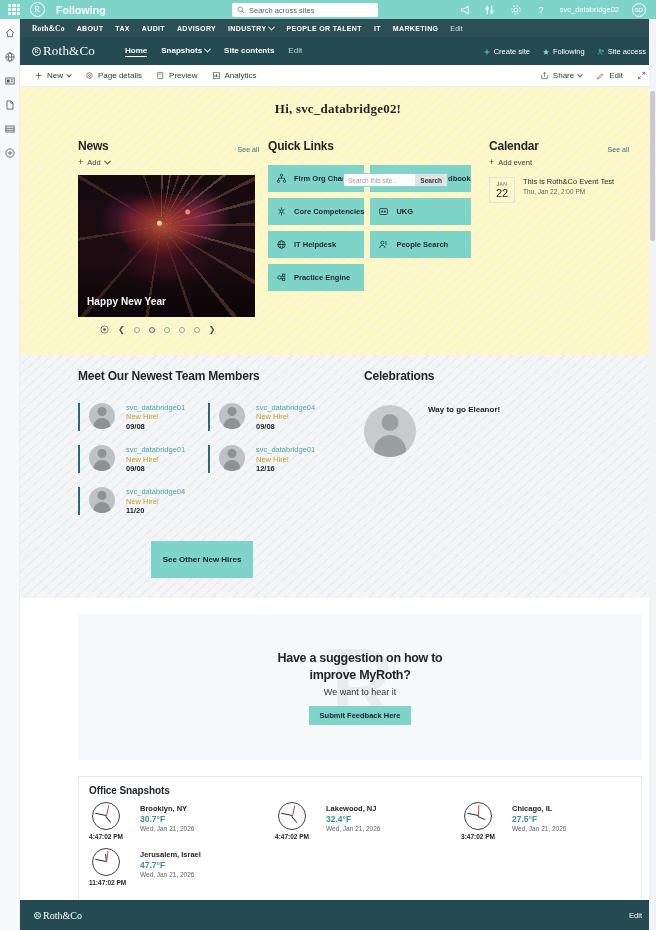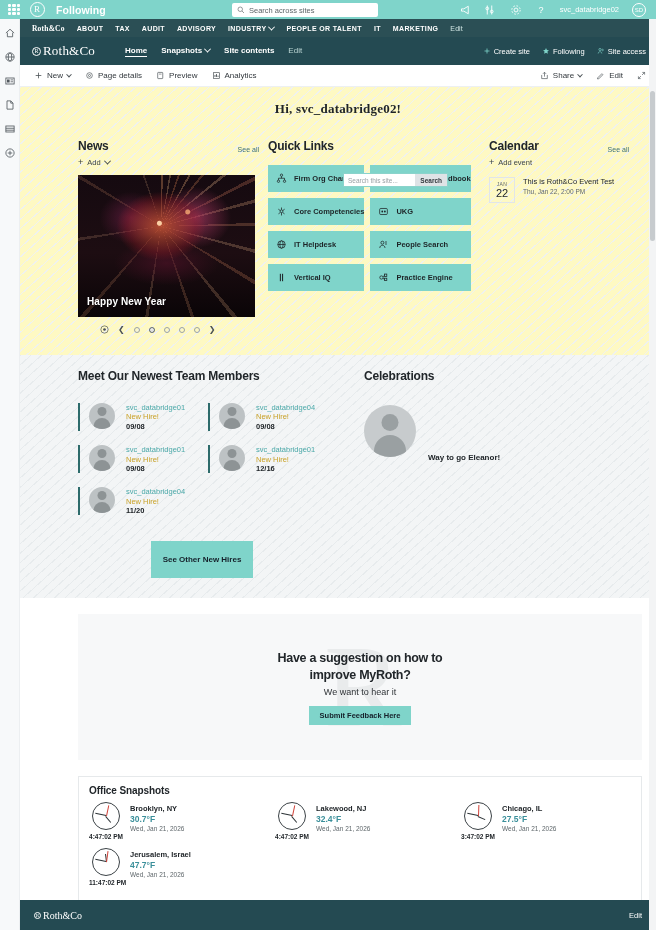--- a/index.html
+++ b/index.html
@@ -97,21 +97,21 @@
   }
   .site-nav { display: flex; align-items: center; gap: 14px; margin-left: 14px; }
   .site-nav a {
     color: #ffffff; font-size: 8px; font-weight: 700; text-decoration: none;
     display: flex; align-items: center; gap: 3px; white-space: nowrap; padding-bottom: 1px;
   }
   .site-nav a.active { border-bottom: 1.5px solid #ffffff; }
   .site-nav a.weak { color: #bcd6d4; font-weight: 400; }
   .site-actions { margin-left: auto; display: flex; align-items: center; gap: 12px; }
   .site-actions .act {
-    color: #ffffff; font-size: 7.5px; display: flex; align-items: flex-start; gap: 3px; white-space: nowrap;
+    color: #ffffff; font-size: 7.5px; display: flex; align-items: flex-end; gap: 3px; white-space: nowrap;
   }
   .site-actions .act .ic { width: 8px; height: 8px; display: block; color: #7fd4ca; }
 
   
   .cmdbar {
     height: 22px; background: #ffffff; border-bottom: 1px solid #edf0f2;
     display: flex; align-items: center; padding: 0 10px 0 14px; gap: 14px;
   }
   .cmd {
     display: flex; align-items: center; gap: 4px; font-size: 8px; color: #32383d; white-space: nowrap;
@@ -271,21 +271,21 @@
     flex: 0 0 auto;
   }
   .celeb-av::before {
     content: ""; position: absolute; left: 50%; top: 9px; width: 17px; height: 17px; border-radius: 50%;
     background: #9aa0a2; transform: translateX(-50%);
   }
   .celeb-av::after {
     content: ""; position: absolute; left: 50%; top: 30px; width: 32px; height: 26px;
     border-radius: 16px 16px 0 0; background: #9aa0a2; transform: translateX(-50%);
   }
-  .celeb-name { font-size: 8px; font-weight: 700; color: #21262a; margin-top: 48px; }
+  .celeb-name { font-size: 8px; font-weight: 700; color: #21262a; }
   .celeb-body { font-size: 7.5px; color: #3d4448; line-height: 1.65; margin-top: 2px; max-width: 158px; }
 
   
   .band-feedback { background: #ffffff; padding: 16px 14px 16px 58px; }
   .fb-card {
     position: relative; height: 146px; background: #f7f8f9; overflow: hidden;
     display: flex; flex-direction: column; align-items: center; justify-content: center;
   }
   .fb-ghost {
     position: absolute; left: 50%; top: 50%; transform: translate(-50%,-50%);
@@ -301,21 +301,21 @@
     margin: 9px auto 0 auto; background: #7fd4ca; color: #15202a; font-size: 7.5px; font-weight: 700;
     padding: 5px 11px; width: max-content;
   }
 
   
   .band-office { background: #ffffff; padding: 0 14px 14px 58px; }
   .office-card { border: 1px solid #e6e9eb; padding: 8px 10px 8px 10px; }
   .office-title { font-size: 10px; font-weight: 700; color: #21262a; letter-spacing: -.1px; }
   .office-row { display: flex; margin-top: 6px; }
   .office-row.second { justify-content: center; gap: 118px; margin-top: 8px; flex-direction: column; }
-  .office-item { display: flex; gap: 7px; align-items: flex-start; width: 170px; }
+  .office-item { display: flex; gap: 17px; align-items: flex-start; width: 170px; }
   .clock-wrap { width: 34px; flex: 0 0 auto; }
   .clock {
     width: 28px; height: 28px; border-radius: 50%; border: 1px solid #3b4246; position: relative;
     margin: 0 auto; background: #ffffff;
   }
   .hand { position: absolute; left: 50%; top: 50%; transform-origin: 0 0; background: #2b3235; }
   .hand.h { width: 8px; height: 1.4px; }
   .hand.m { width: 11px; height: 1.2px; }
   .hand.s { width: 11px; height: 1px; background: #d0433a; }
   .clock-time {
@@ -661,27 +661,20 @@
               <div class="ql-tile">
                 <svg class="ic" viewBox="0 0 16 16">
                   <circle cx="6.4" cy="5.4" r="2.2" fill="none" stroke="#1d2427" stroke-width="1.1"></circle>
                   <path d="M2.6 13c0-2.3 1.7-3.8 3.8-3.8s3.8 1.5 3.8 3.8" fill="none" stroke="#1d2427" stroke-width="1.1"></path>
                   <circle cx="11.6" cy="4.4" r="1" fill="#1d2427"></circle>
                   <circle cx="11.6" cy="7.2" r="1" fill="#1d2427"></circle>
                 </svg>
                 <span>People Search</span>
               </div>
 
-              <div class="ql-tile">
-                <svg class="ic" viewBox="0 0 16 16">
-                  <rect x="5.6" y="2.6" width="1.5" height="10.8" fill="#1d2427"></rect>
-                  <rect x="8.8" y="2.6" width="1.5" height="10.8" fill="#1d2427"></rect>
-                </svg>
-                <span>Vertical IQ</span>
-              </div>
 
               <div class="ql-tile">
                 <svg class="ic" viewBox="0 0 16 16">
                   <circle cx="5" cy="8" r="2.4" fill="none" stroke="#1d2427" stroke-width="1.1"></circle>
                   <rect x="9.4" y="3" width="3.4" height="3.4" fill="none" stroke="#1d2427" stroke-width="1.1"></rect>
                   <rect x="9.4" y="9" width="3.4" height="3.4" fill="none" stroke="#1d2427" stroke-width="1.1"></rect>
                   <path d="M7.4 7.2l2 -2.5M7.4 8.8l2 2.5" fill="none" stroke="#1d2427" stroke-width="1"></path>
                 </svg>
                 <span>Practice Engine</span>
               </div>

